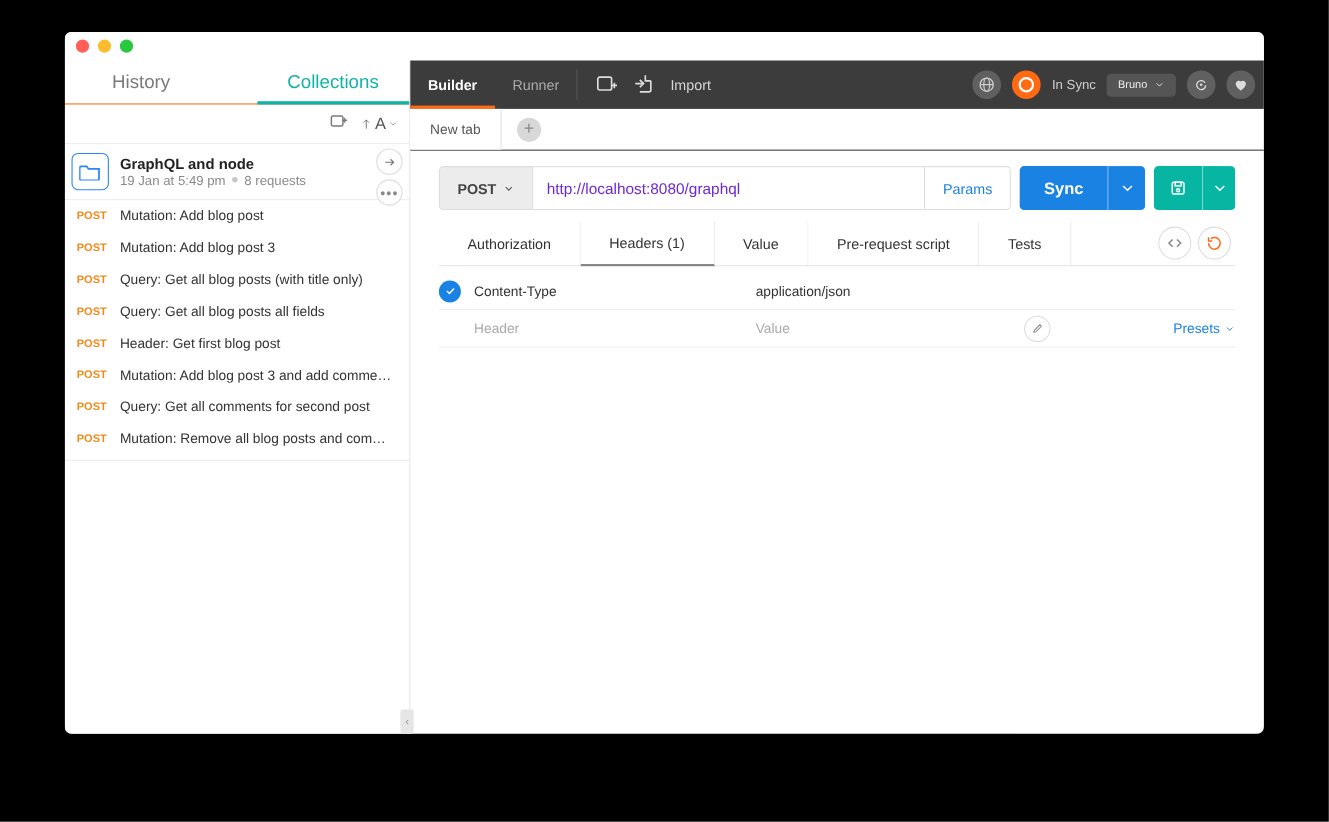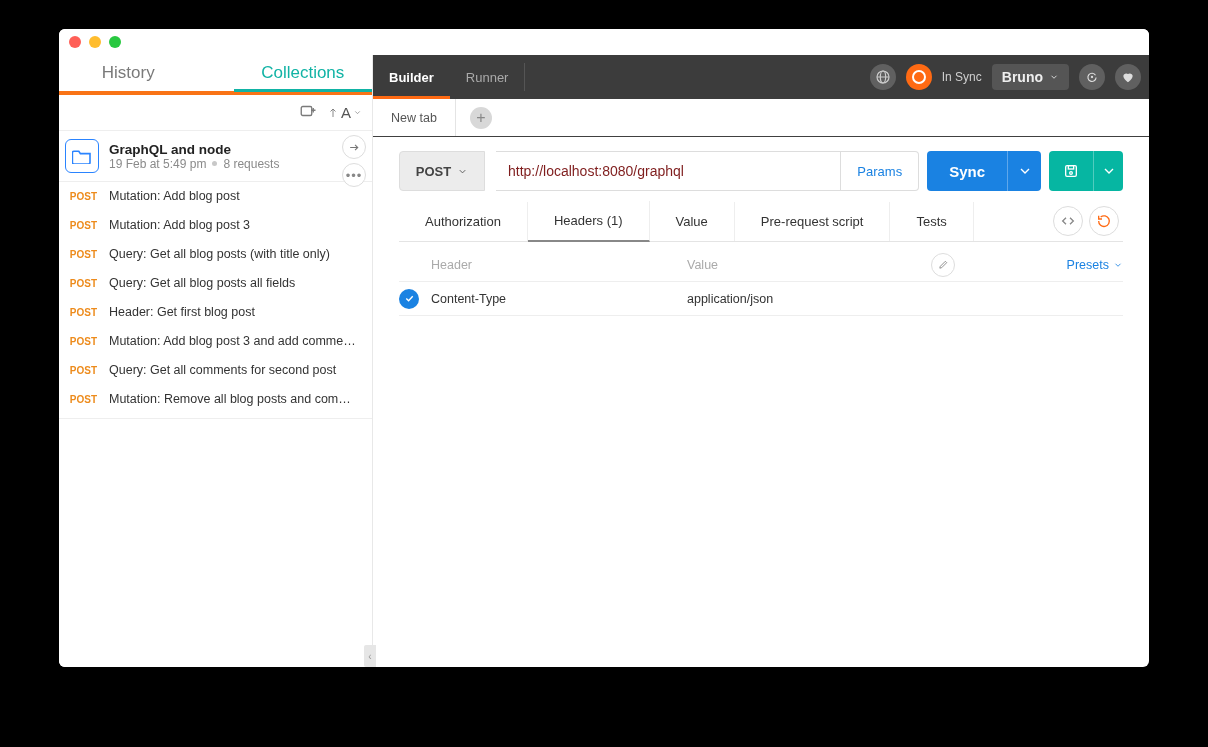--- a/index.html
+++ b/index.html
@@ -11,21 +11,21 @@
 
   .body-row { flex:1; display:flex; min-height:0; }
 
   
   .sidebar { width: 314px; border-right:1px solid #e8e8e8; display:flex; flex-direction:column; background:#fff; }
   .search-wrap { padding: 8px 6px 10px; }
   .search { display:flex; align-items:center; gap:8px; border:1px solid #d6d6d6; border-radius:20px; height:36px; padding:0 12px; color:#888; }
   .search svg { width:18px; height:18px; fill:none; stroke:#9a9a9a; stroke-width:2; }
   .search input { border:none; outline:none; flex:1; font-size:14px; color:#333; background:transparent; }
 
-  .nav-tabs { display:flex; height:40px; border-bottom:4px solid #f97316;gap:36px; }
+  .nav-tabs { display:flex; height:40px; border-bottom:1px solid #f97316;gap:36px; }
   .nav-tab { flex:1; display:flex; align-items:center; justify-content:center; font-size:17px; color:#7a7a7a; cursor:pointer; position:relative; }
   .nav-tab.active { color:#11b3a5; font-weight:500; }
   .nav-tab.active::after { content:""; position:absolute; left:0; right:0; bottom:-1px; height:3px; background:#11b3a5; }
 
   .toolbar-row { display:flex; justify-content:flex-end; align-items:center; gap:10px; height:36px; padding:0 10px; border-bottom:1px solid #eee; color:#7a7a7a; }
   .toolbar-row svg { width:18px; height:18px; stroke:#7a7a7a; fill:none; stroke-width:1.8; }
   .sort-btn { display:flex; align-items:center; font-size:15px; gap:2px; color:#555; cursor:pointer; }
 
   .coll-header { display:flex; align-items:center; gap:10px; padding:8px 8px 8px 6px; border-bottom:1px solid #eee; position:relative; }
   .coll-icon { width:34px; height:34px; border:1.5px solid #2a84ff; border-radius:6px; display:flex; align-items:center; justify-content:center; }
@@ -55,35 +55,35 @@
   .top-icon-group { display:flex; align-items:center; gap:14px; padding:0 16px; }
   .top-icon-group svg { width:20px; height:20px; stroke:#ddd; fill:none; stroke-width:1.8; }
   .import-label { color:#d5d5d5; }
 
   .topbar-right { margin-left:auto; display:flex; align-items:center; gap:10px; padding-right:8px; }
   .sync-icon { width:26px; height:26px; border-radius:50%; display:flex; align-items:center; justify-content:center; }
   .sync-globe { background:#606060; }
   .sync-orange { background:#ff6a13; position:relative; }
   .sync-orange::after{ content:""; width:10px;height:10px;border:2px solid #fff;border-radius:50%; }
   .sync-text { font-size:12px; color:#cfcfcf; }
-  .user-chip { background:#555; color:#eee; padding:5px 10px; border-radius:4px; font-size:14px; display:flex; align-items:center; gap:6px; cursor:pointer;font-weight:bold; }
+  .user-chip { background:#555; color:#eee; padding:5px 10px; border-radius:4px; font-size:10px; display:flex; align-items:center; gap:6px; cursor:pointer; }
   .circ-btn { width:26px; height:26px; border-radius:50%; background:#606060; display:flex; align-items:center; justify-content:center; cursor:pointer; }
   .circ-btn svg { width:14px; height:14px; fill:#ddd; }
 
   .tabstrip { height:38px; border-bottom:1px solid #404040; display:flex; align-items:stretch; position:relative; }
   .req-tab { padding:0 18px; display:flex; align-items:center; font-size:12.5px; color:#555; border-right:1px solid #e4e4e4; background:#fff; position:relative; cursor:pointer; }
   .req-tab::after { content:""; position:absolute; right:-12px; top:0; width:12px; height:100%; background:linear-gradient(135deg,#fff 50%, transparent 50%); border-right:1px solid #e4e4e4; transform:skewX(20deg); transform-origin:top; display:none; }
   .add-tab { width:22px; height:22px; border-radius:50%; background:#d8d8d8; color:#888; display:flex; align-items:center; justify-content:center; align-self:center; margin-left:14px; font-size:16px; cursor:pointer; }
   .env-group { margin-left:auto; display:flex; align-items:center; gap:10px; padding-right:14px; font-size:13px; color:#333; }
   .env-btn { display:flex; align-items:center; gap:4px; cursor:pointer; }
   .env-var-btn { width:26px; height:26px; border-radius:50%; background:#bdbdbd; color:#fff; display:flex; align-items:center; justify-content:center; font-style:italic; font-family: Georgia, serif; font-size:14px; cursor:pointer; }
 
   .req-row { display:flex; align-items:stretch; padding:14px 26px 10px; gap:8px; }
   .method-dd { width:86px; background:#ececec; border:1px solid #ddd; border-radius:4px 0 0 4px; display:flex; align-items:center; justify-content:center; gap:6px; font-size:13px; font-weight:600; color:#444; cursor:pointer; height:40px; }
-  .url-input { flex:1; border:1px solid #ddd; border-left:none; border-radius:0; height:40px; padding:0 12px; font-size:14px; color:#7f1d1d; outline:none;margin-left:11px; }
+  .url-input { flex:1; border:1px solid #ddd; border-left:none; border-radius:0; height:40px; padding:0 12px; font-size:14px; color:#6d28d9; outline:none; }
   .params-btn { border:1px solid #ddd; border-left:none; border-radius:0 4px 4px 0; padding:0 16px; color:#1a82e2; background:#fff; font-size:13px; cursor:pointer; height:40px; }
   .send-group { display:flex; height:40px; }
   .send-btn { background:#1a82e2; color:#fff; border:none; padding:0 22px; font-size:15px; font-weight:600; border-radius:4px 0 0 4px; cursor:pointer; }
   .send-dd { background:#1a82e2; width:34px; border-left:1px solid rgba(255,255,255,.3); border-radius:0 4px 4px 0; display:flex; align-items:center; justify-content:center; cursor:pointer; }
   .save-group { display:flex; height:40px; }
   .save-btn { background:#06b6a2; width:44px; border-radius:4px 0 0 4px; display:flex; align-items:center; justify-content:center; cursor:pointer; }
   .save-dd { background:#06b6a2; width:30px; border-left:1px solid rgba(255,255,255,.3); border-radius:0 4px 4px 0; display:flex; align-items:center; justify-content:center; cursor:pointer; }
   .save-btn svg, .send-dd svg, .save-dd svg { stroke:#fff; fill:none; stroke-width:2; width:16px; height:16px; }
 
   .sub-tabs { display:flex; align-items:center; margin:0 26px; border-bottom:1px solid #e4e4e4; padding-right:4px; }
@@ -151,21 +151,21 @@
 
       <div class="coll-header">
         <div class="coll-icon">
           <svg viewBox="0 0 24 20">
               <path d="M2 4h6l2 3h12v11a2 2 0 0 1-2 2H2a2 2 0 0 1-2-2V6a2 2 0 0 1 2-2z" fill="none" stroke="#2a84ff" stroke-width="2"></path>
             </svg>
         </div>
         <div>
           <div class="coll-title">GraphQL and node</div>
           <div class="coll-meta">
-            <span>19 Feb at 5:49 pm</span>
+            <span>19 Jan at 5:49 pm</span>
             <span class="dot"></span>
             <span>8 requests</span>
           </div>
         </div>
         <div class="coll-actions">
           <div class="round-btn">
             <svg viewBox="0 0 24 24">
                 <line x1="4" y1="12" x2="18" y2="12"></line>
                 <polyline points="13,7 18,12 13,17"></polyline>
               </svg>
@@ -214,20 +214,38 @@
     </div>
 
     <div class="main">
       <div class="collapse-handle">‹</div>
 
       <div class="topbar">
         <div class="topbar-left">
           <div class="top-tab active">Builder</div>
           <div class="top-tab">Runner</div>
           <div class="vsep"></div>
+          <div class="top-icon-group">
+            <span>
+              <svg viewBox="0 0 24 24">
+                  <rect x="3" y="5" width="15" height="14" rx="2"></rect>
+                  <line x1="18" y1="14" x2="24" y2="14"></line>
+                  <line x1="21" y1="11" x2="21" y2="17"></line>
+                </svg>
+            </span>
+            <span>
+              <svg viewBox="0 0 24 24">
+                  <polyline points="14,3 14,9 20,9"></polyline>
+                  <path d="M20 9v10a2 2 0 0 1-2 2H8"></path>
+                  <line x1="3" y1="12" x2="12" y2="12"></line>
+                  <polyline points="8,8 12,12 8,16"></polyline>
+                </svg>
+            </span>
+            <span class="import-label">Import</span>
+          </div>
         </div>
         <div class="topbar-right">
           <div class="sync-icon sync-globe">
             <svg viewBox="0 0 24 24" style="width:16px;height:16px;stroke:#ccc;fill:none;stroke-width:1.8">
                 <circle cx="12" cy="12" r="9"></circle>
                 <ellipse cx="12" cy="12" rx="4" ry="9"></ellipse>
                 <line x1="3" y1="12" x2="21" y2="12"></line>
               </svg>
           </div>
           <div class="sync-icon sync-orange"></div>
@@ -308,42 +326,42 @@
           <div class="ghost-circ orange">
             <svg viewBox="0 0 24 24">
                 <path d="M4 12a8 8 0 1 0 3-6"></path>
                 <polyline points="4,4 4,9 9,9" fill="none" stroke="#ff6a13"></polyline>
               </svg>
           </div>
         </div>
       </div>
 
       <div class="headers-area">
+        <div class="hdr-row">
+          <div class="hdr-check">
+            <svg viewBox="0 0 24 24">
+                <polyline points="5,12 10,17 19,7"></polyline>
+              </svg>
+          </div>
+          <div class="hdr-key">Content-Type</div>
+          <div class="hdr-val">application/json</div>
+        </div>
         <div class="hdr-row new">
           <div class="spacer"></div>
           <div class="hdr-key">Header</div>
           <div class="hdr-val">Value</div>
           <div class="edit-circ">
             <svg viewBox="0 0 24 24">
                 <path d="M4 20l4-1 11-11-3-3L5 16z"></path>
               </svg>
           </div>
           <div class="presets">
             <span>Presets</span>
             <svg viewBox="0 0 24 24" style="width:10px;height:10px;stroke:#1a82e2;fill:none;stroke-width:2">
                 <polyline points="6,9 12,15 18,9"></polyline>
               </svg>
           </div>
         </div>
-        <div class="hdr-row">
-          <div class="hdr-check">
-            <svg viewBox="0 0 24 24">
-                <polyline points="5,12 10,17 19,7"></polyline>
-              </svg>
-          </div>
-          <div class="hdr-key">Content-Type</div>
-          <div class="hdr-val">application/json</div>
-        </div>
       </div>
 
     </div>
   </div>
 </div>
 
 </body></html>

